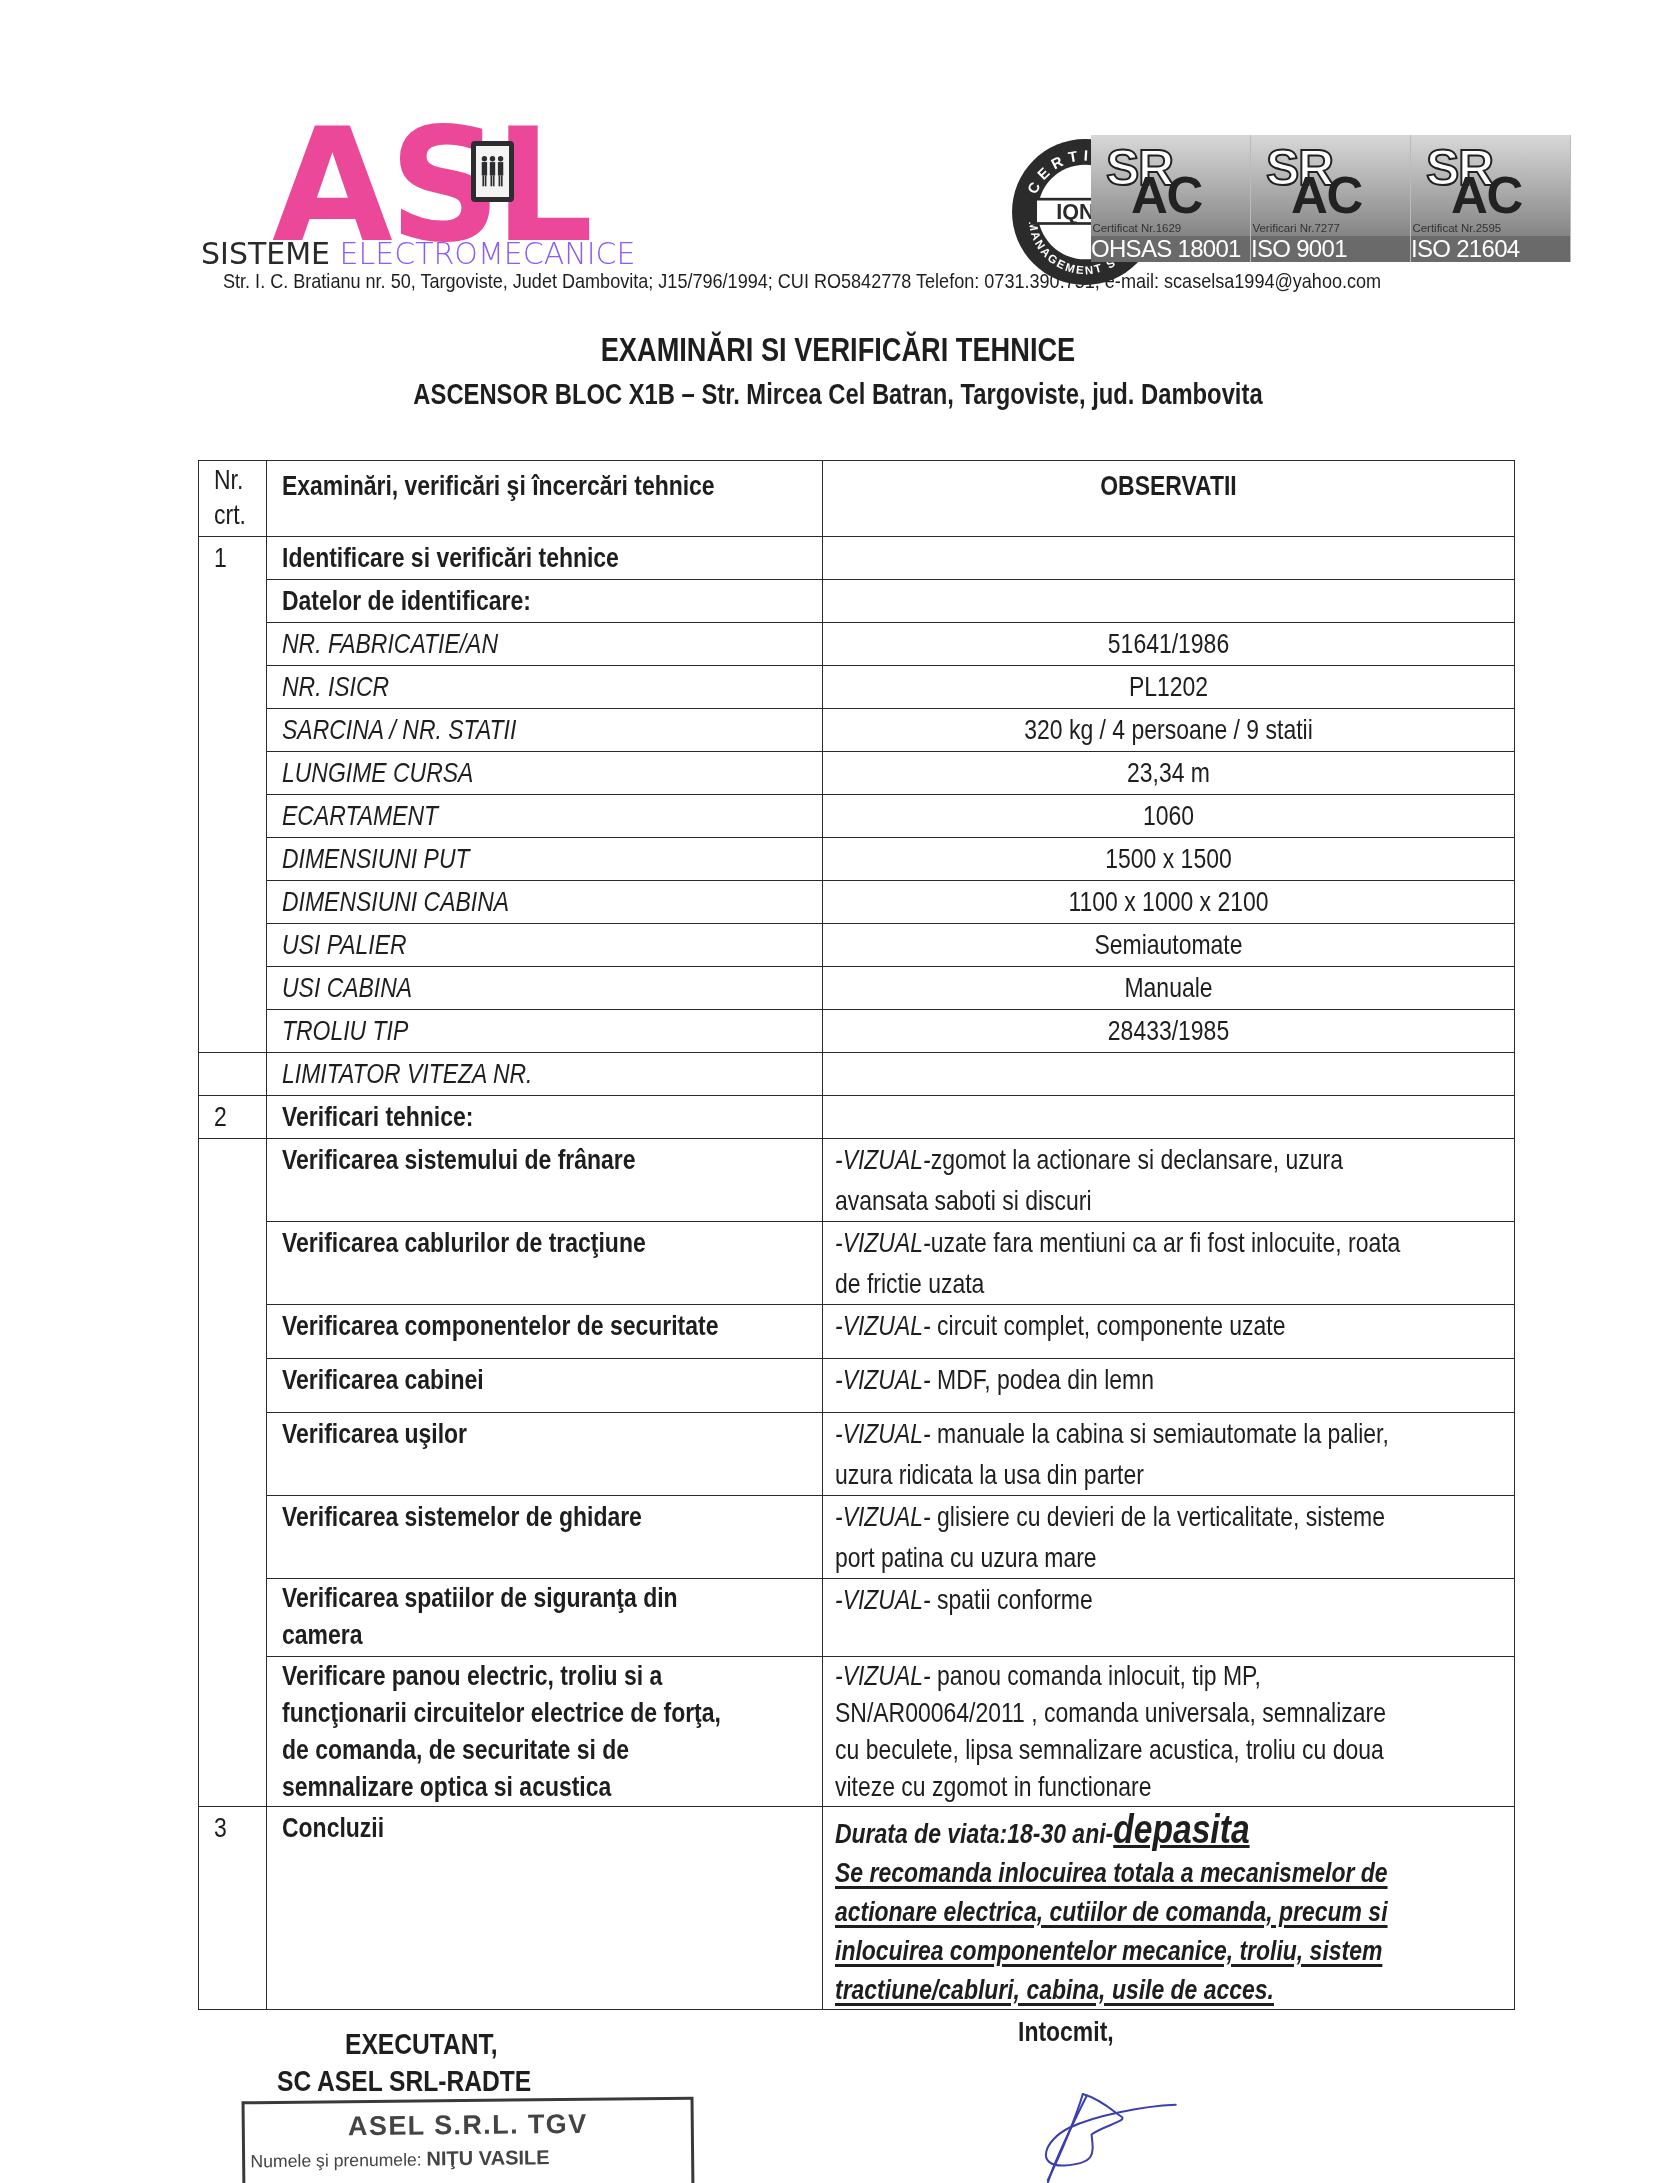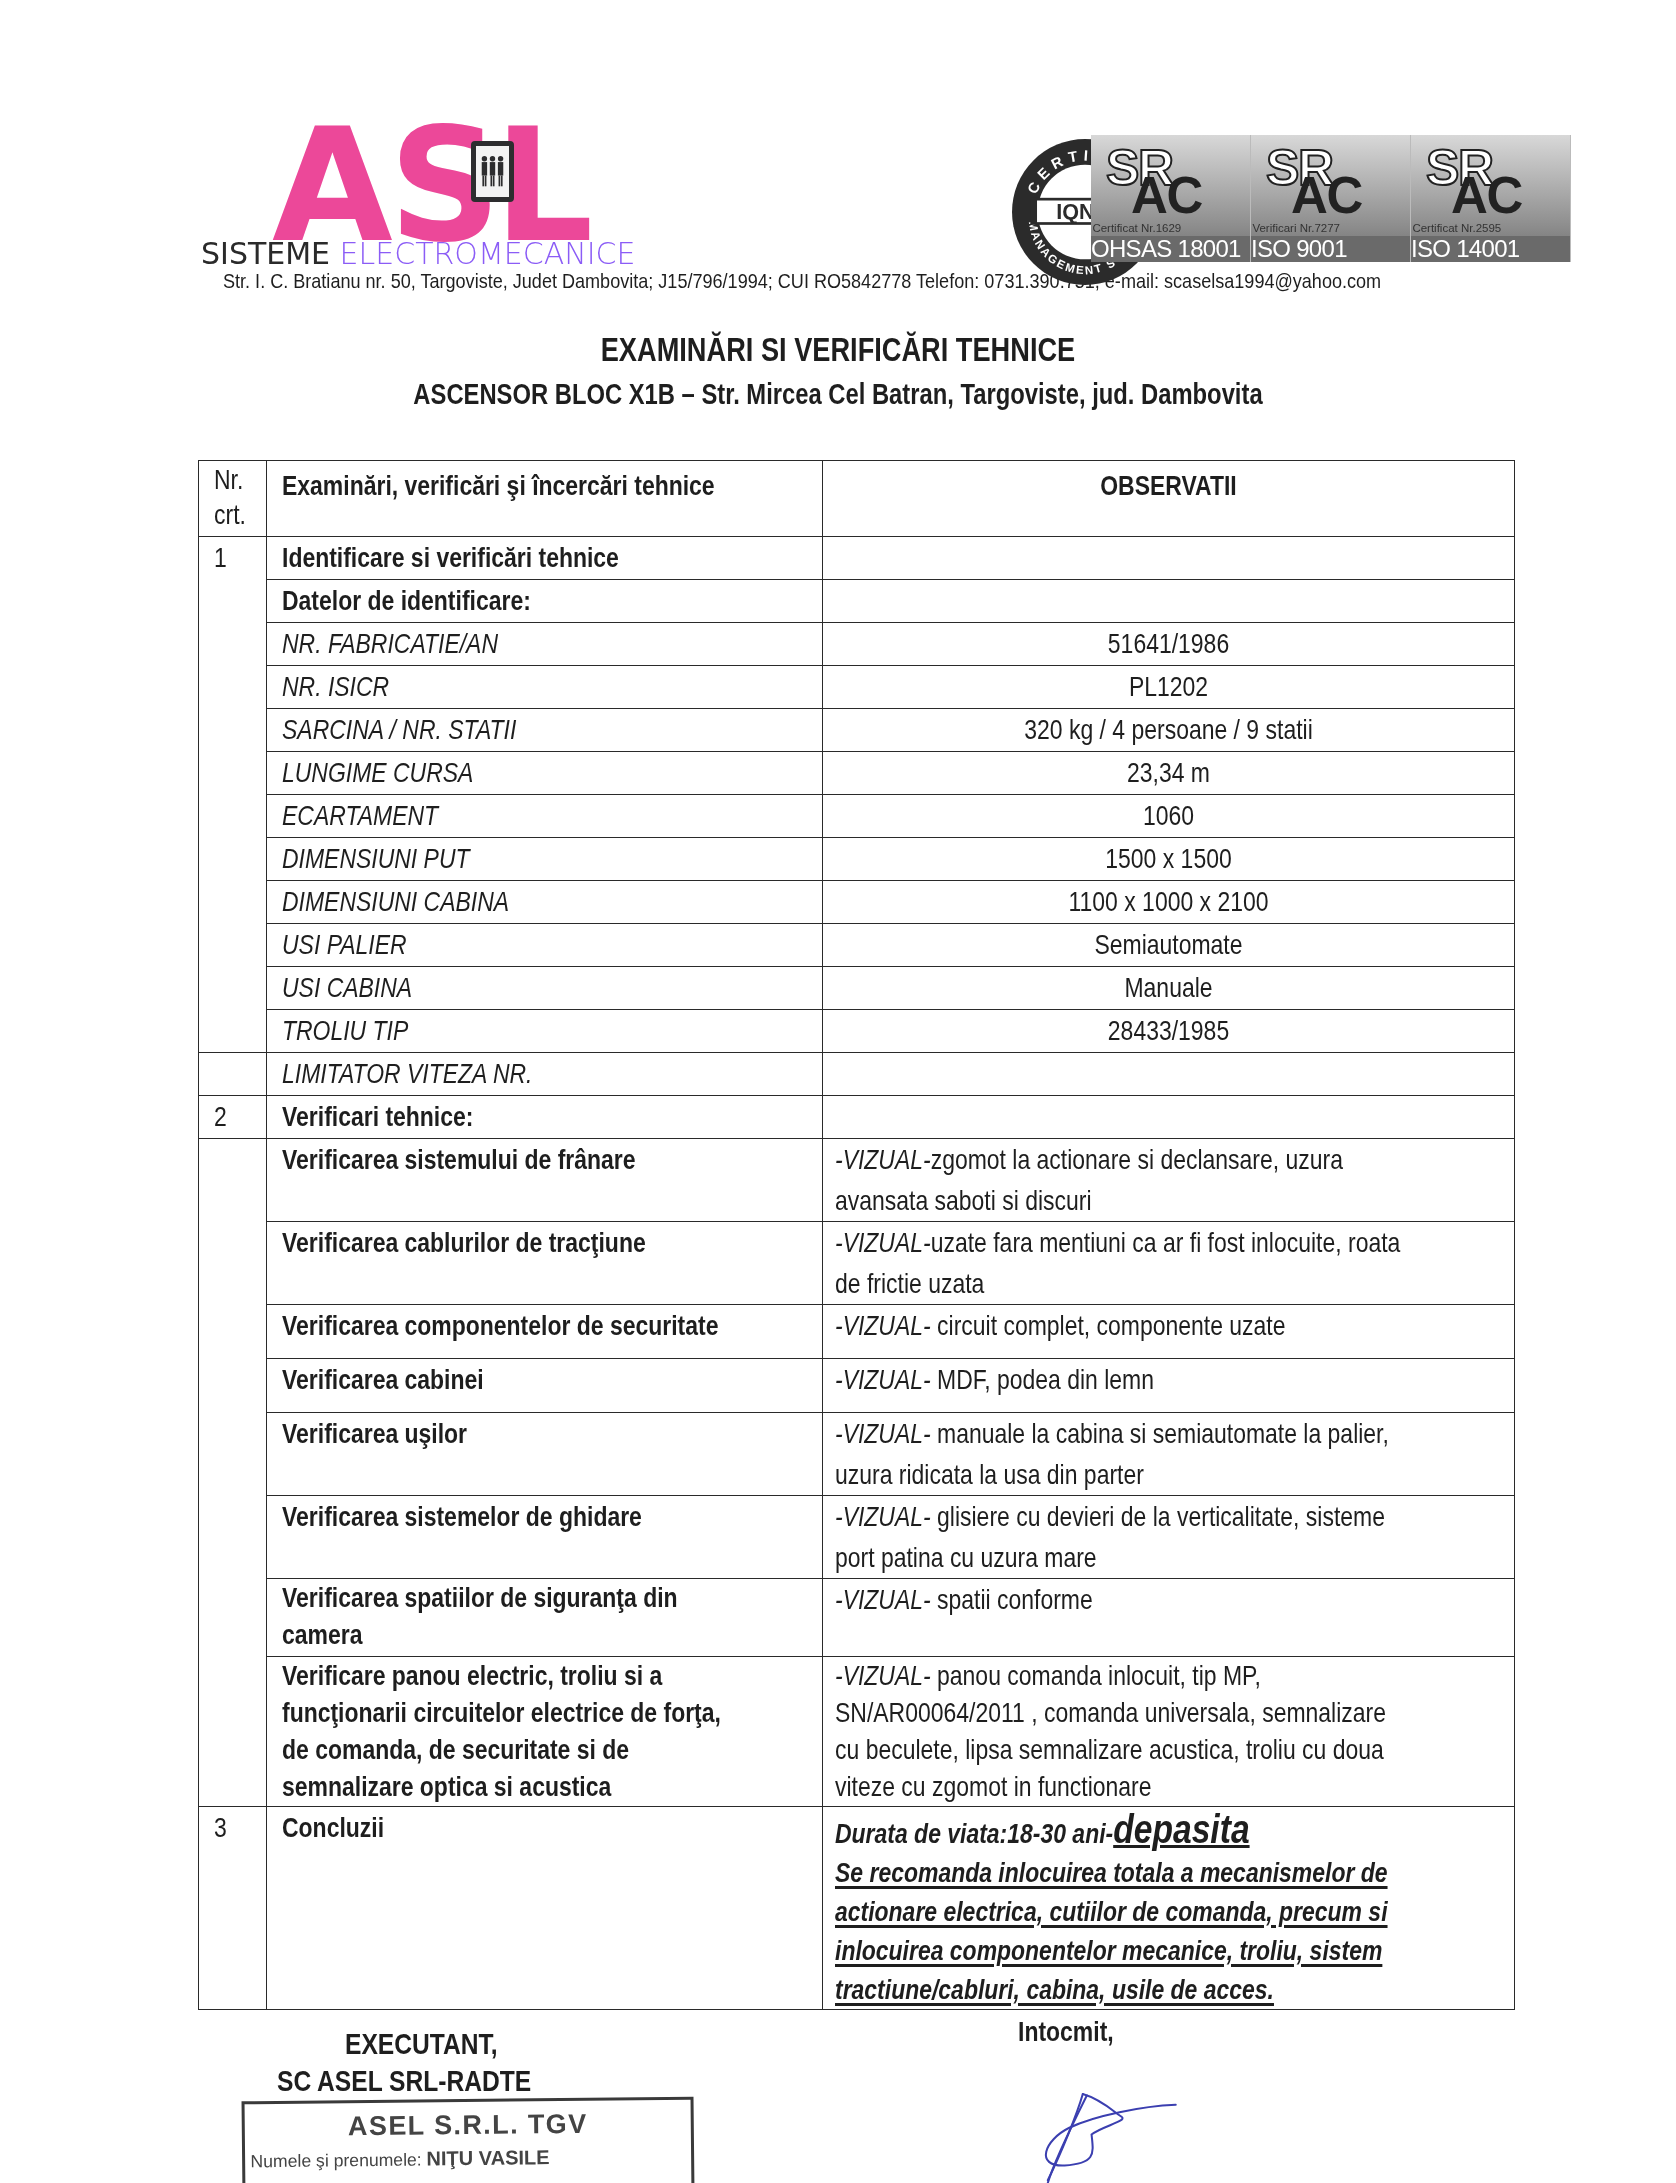--- a/index.html
+++ b/index.html
@@ -179,21 +179,21 @@
   <div class="cert-cell">
     <span class="sr">SR</span>
     <span class="ac">AC</span>
     <span class="certnr">Verificari Nr.7277</span>
     <span class="std">ISO 9001</span>
   </div>
   <div class="cert-cell">
     <span class="sr">SR</span>
     <span class="ac">AC</span>
     <span class="certnr">Certificat Nr.2595</span>
-    <span class="std">ISO 14001</span>
+    <span class="std">ISO 21604</span>
   </div>
 </div>
 
 <div class="abs title">EXAMINĂRI SI VERIFICĂRI TEHNICE</div>
 <div class="abs subtitle">ASCENSOR BLOC X1B – Str. Mircea Cel Batran, Targoviste, jud. Dambovita</div>
 
 <table class="main">
   <colgroup>
       <col class="c1">
       <col class="c2">

